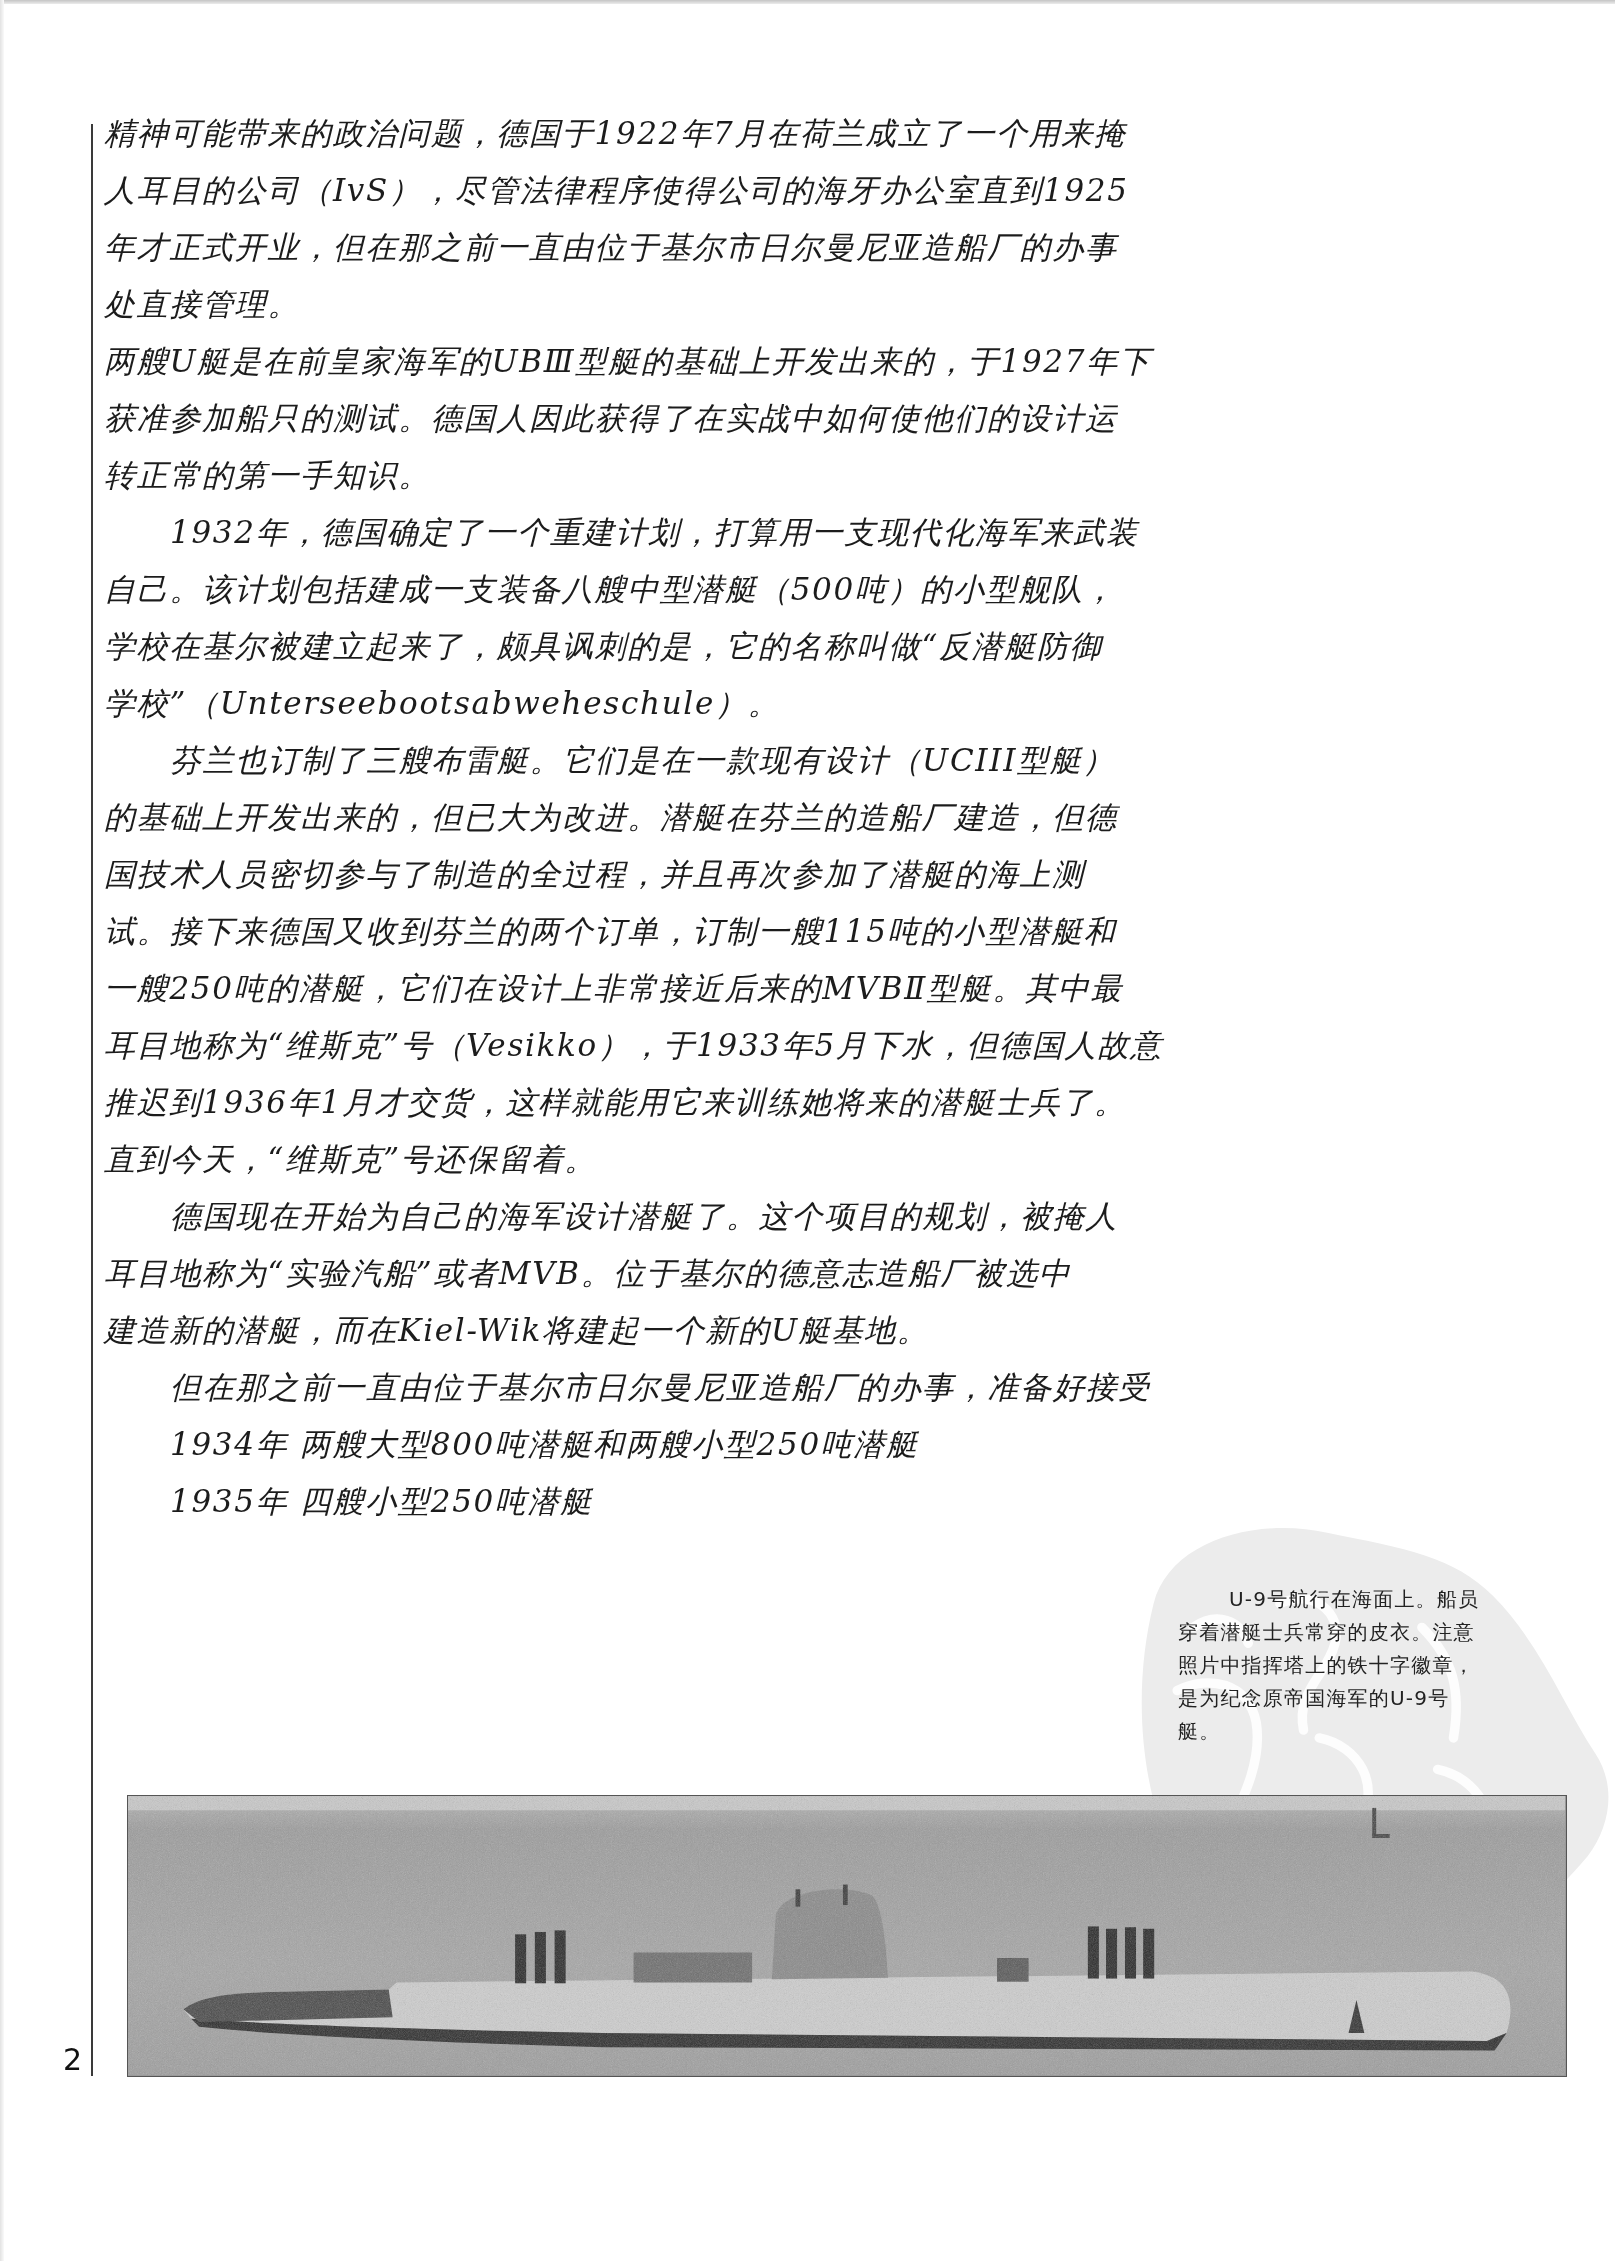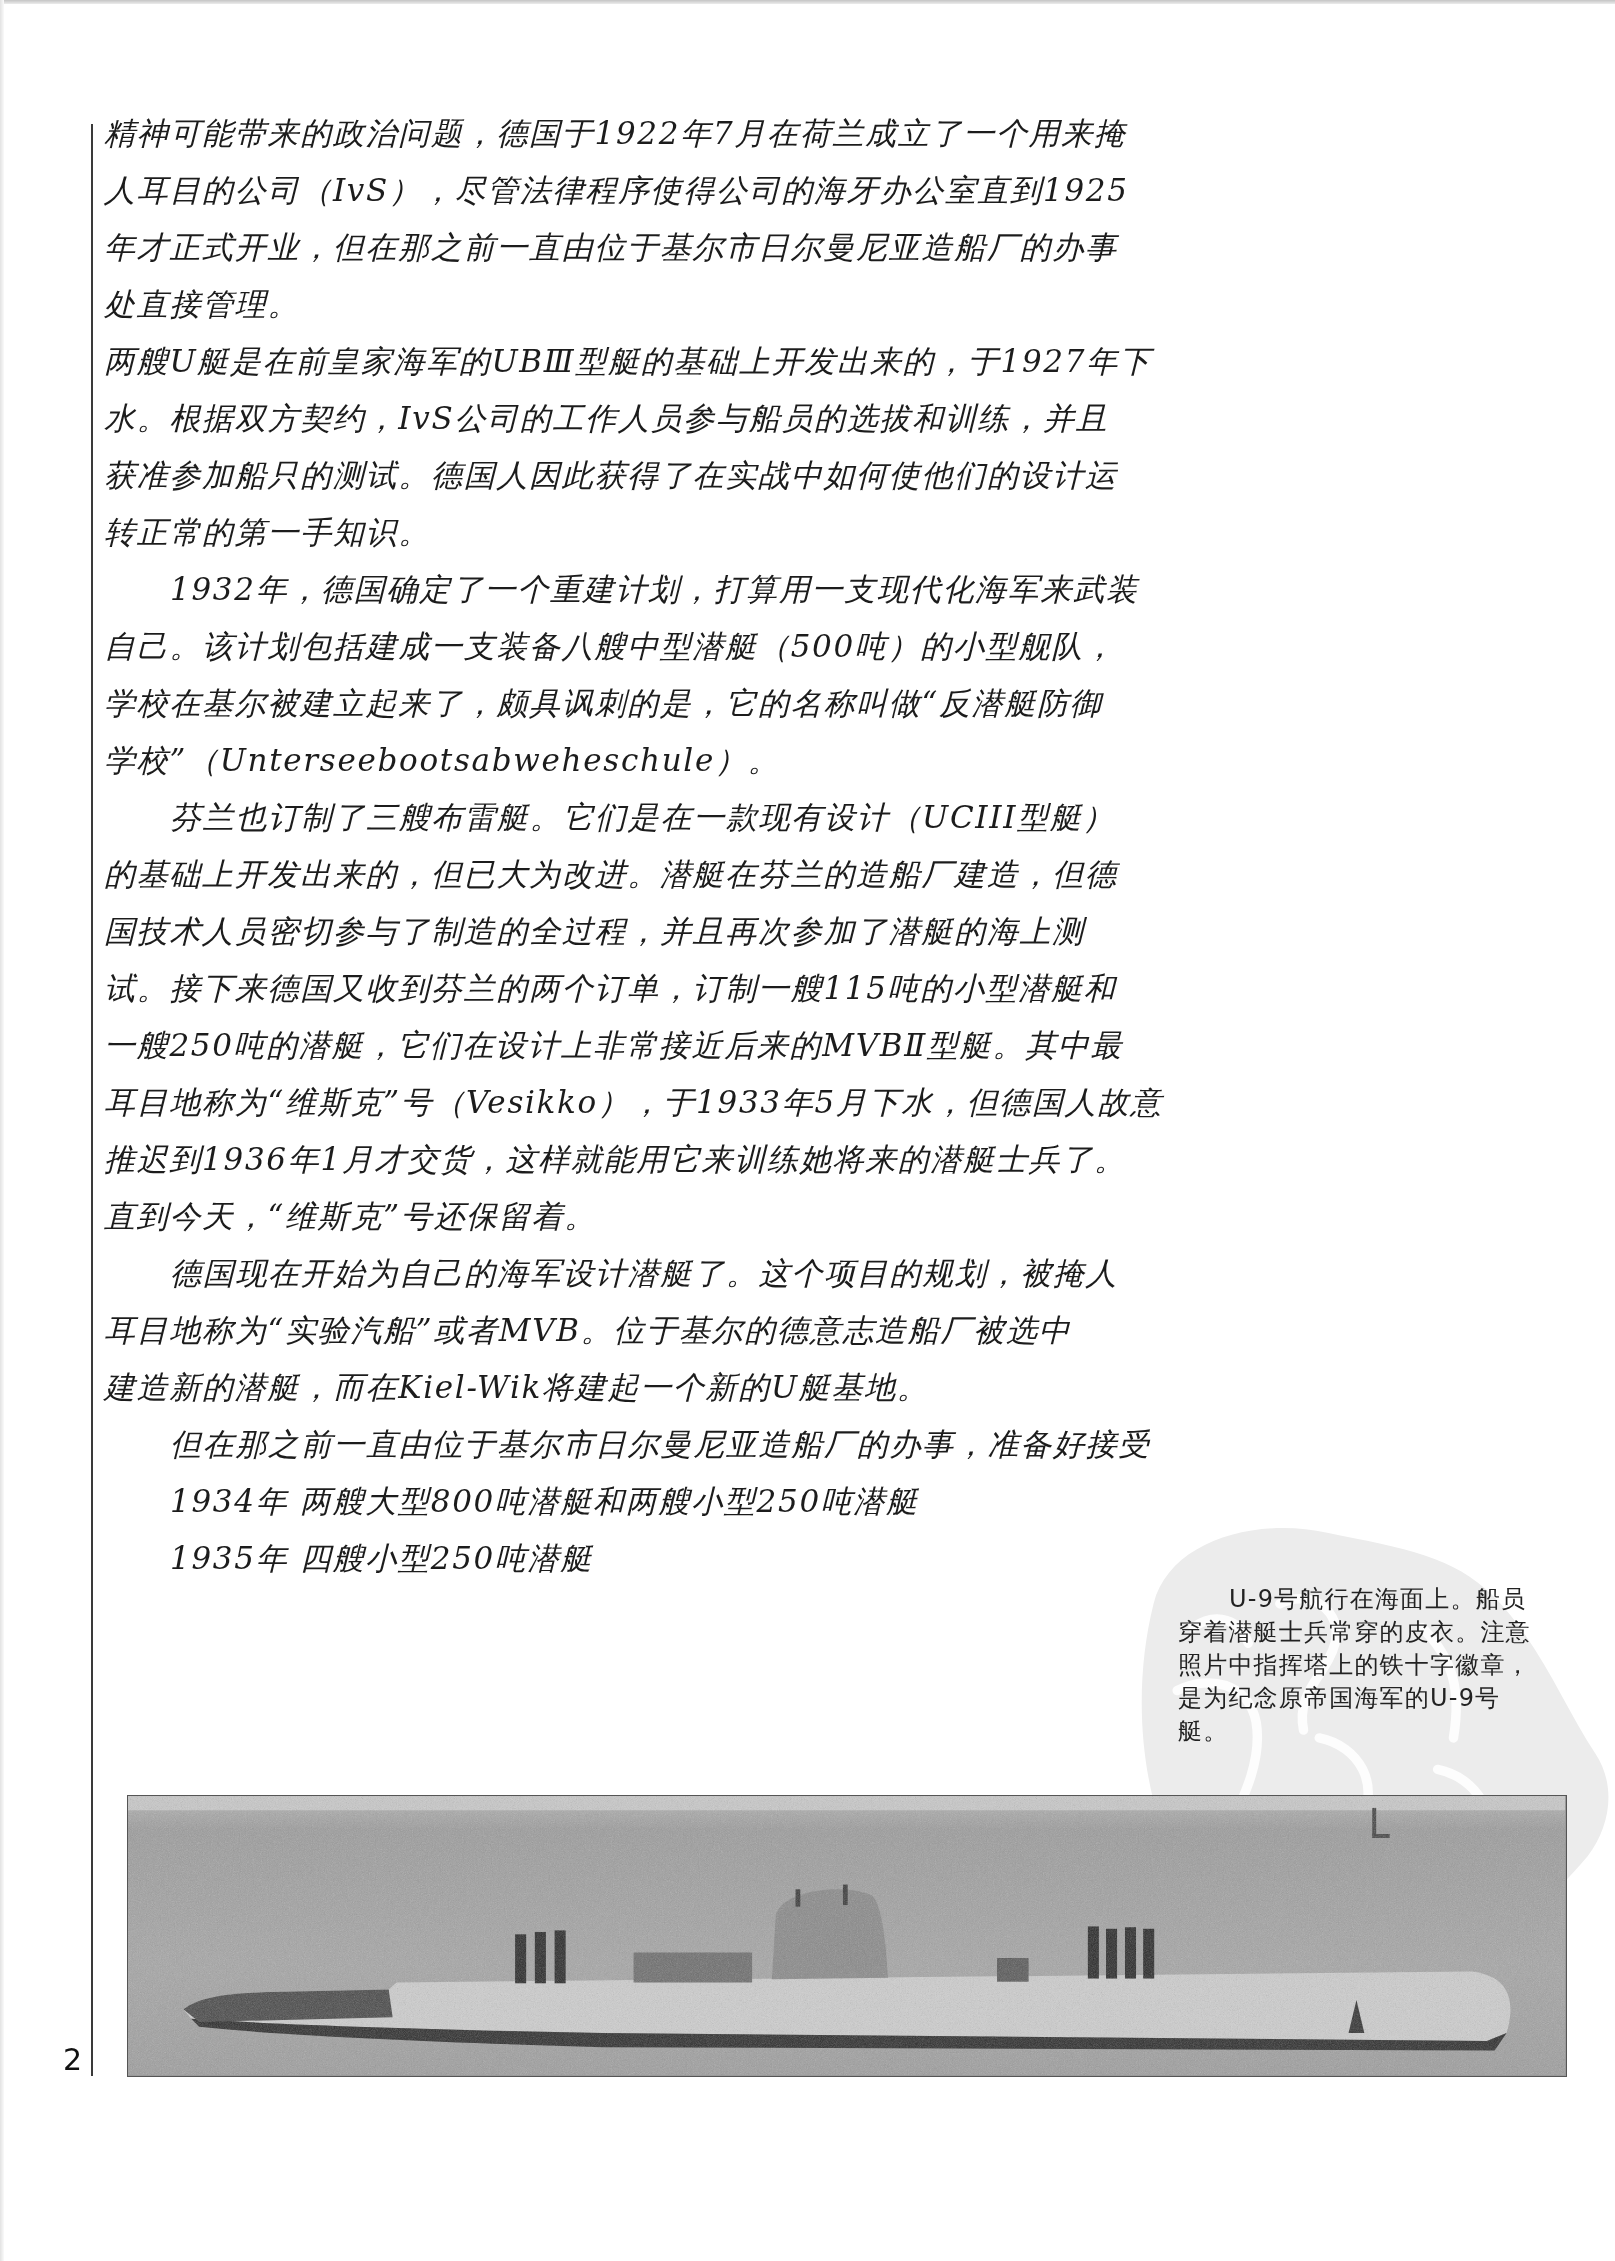--- a/index.html
+++ b/index.html
@@ -37,21 +37,21 @@
   .line.indent { padding-left: 66px; }
   .line.list { padding-left: 66px; }
 
   .watermark {
     position: absolute; left: 1122px; top: 1485px; width: 494px; height: 490px;
     pointer-events: none;
   }
   .caption {
     position: absolute; left: 1178px; top: 1583px; width: 387px;
     font-family: "DejaVu Sans", "Liberation Sans", sans-serif;
-    font-size: 24px; line-height: 33px; color: #222;
+    font-size: 20px; line-height: 33px; color: #222;
     letter-spacing: 1.2px;
   }
   .caption .cap-line { white-space: nowrap; height: 33px; }
   .caption .cap-line.indent { padding-left: 51px; }
 
   .photo {
     position: absolute; left: 127px; top: 1795px; width: 1440px; height: 282px;
     border: 1.6px solid #555; box-sizing: border-box; overflow: hidden;
     background: #9a9a9a;
   }
@@ -77,21 +77,20 @@
 </svg>
 
 <div class="margin-rule"></div>
 
 <div class="body-text">
   <div class="line">精神可能带来的政治问题，德国于1922年7月在荷兰成立了一个用来掩</div>
   <div class="line">人耳目的公司（IvS），尽管法律程序使得公司的海牙办公室直到1925</div>
   <div class="line">年才正式开业，但在那之前一直由位于基尔市日尔曼尼亚造船厂的办事</div>
   <div class="line">处直接管理。</div>
   <div class="line">两艘U艇是在前皇家海军的UBⅢ型艇的基础上开发出来的，于1927年下</div>
-  <div class="line">水。根据双方契约，IvS公司的工作人员参与船员的选拔和训练，并且</div>
   <div class="line">获准参加船只的测试。德国人因此获得了在实战中如何使他们的设计运</div>
   <div class="line">转正常的第一手知识。</div>
   <div class="line indent">1932年，德国确定了一个重建计划，打算用一支现代化海军来武装</div>
   <div class="line">自己。该计划包括建成一支装备八艘中型潜艇（500吨）的小型舰队，</div>
   <div class="line">学校在基尔被建立起来了，颇具讽刺的是，它的名称叫做“反潜艇防御</div>
   <div class="line">学校”（Unterseebootsabweheschule）。</div>
   <div class="line indent">芬兰也订制了三艘布雷艇。它们是在一款现有设计（UCIII型艇）</div>
   <div class="line">的基础上开发出来的，但已大为改进。潜艇在芬兰的造船厂建造，但德</div>
   <div class="line">国技术人员密切参与了制造的全过程，并且再次参加了潜艇的海上测</div>
   <div class="line">试。接下来德国又收到芬兰的两个订单，订制一艘115吨的小型潜艇和</div>

